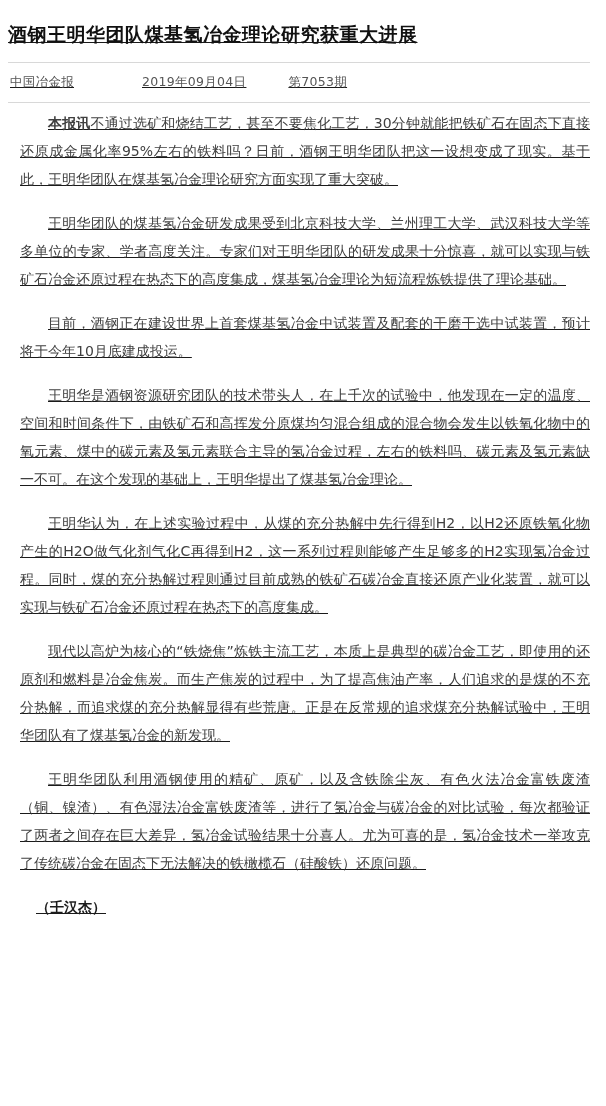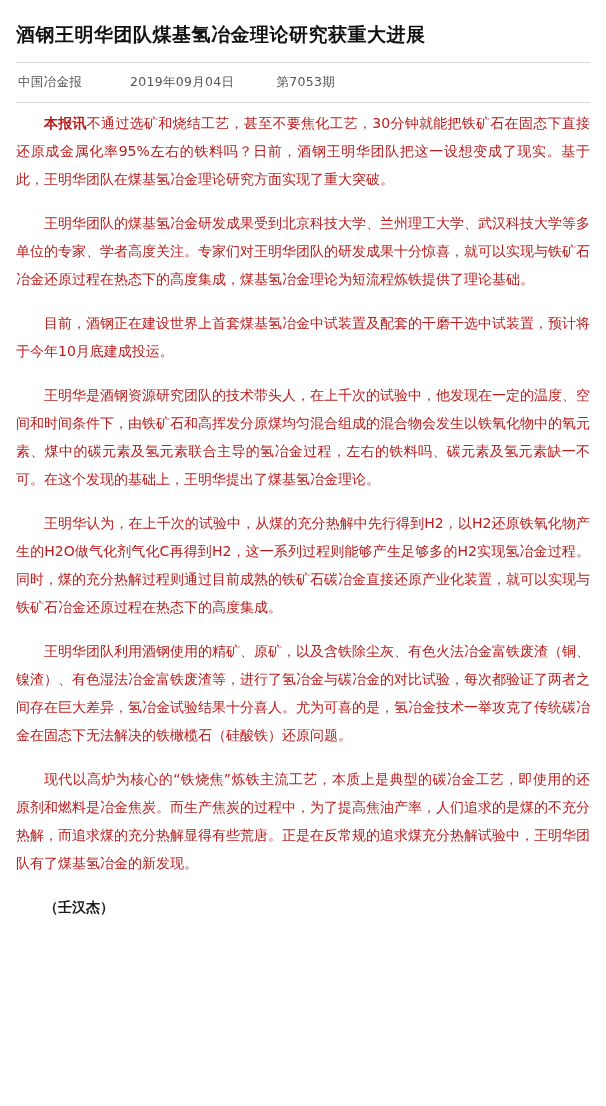--- a/index.html
+++ b/index.html
@@ -10,22 +10,23 @@
     width: 606px;
     min-height: 1106px;
     background: #ffffff;
     font-family: "DejaVu Sans", "Liberation Sans", sans-serif;
     color: #1a1a1a;
   }
   .page {
     width: 606px;
     min-height: 1106px;
     box-sizing: border-box;
-    padding: 18px 16px 10px 16px;
+    padding: 18px 16px 10px 8px;
     position: relative;
+    text-decoration: underline;
   }
   .headline {
     font-size: 19px;
     font-weight: bold;
     line-height: 1.35;
     color: #111111;
     letter-spacing: 0.5px;
     margin: 4px 0 0 0;
   }
   .rule {
@@ -34,34 +35,34 @@
     margin: 14px 0 0 0;
   }
   .meta {
     display: flex;
     align-items: center;
     font-size: 12.5px;
     color: #555555;
     padding: 11px 2px 11px 2px;
     letter-spacing: 0.3px;
   }
-  .meta .source { margin-right: 48px; }
+  .meta .source { margin-right: 68px; }
   .meta .date { margin-right: 42px; }
   .meta .issue { }
   .body {
     padding-top: 6px;
   }
   p.para {
     font-size: 14px;
     line-height: 2.0;
-    margin: 0 0 16px 0;
+    margin: 0 0 16px 12px;
     text-align: justify;
     text-justify: inter-ideograph;
     text-indent: 2em;
-    color: #b91c1c;
+    color: #404040;
   }
   p.para .lead {
     font-weight: bold;
   }
   .signature {
     font-size: 14px;
     font-weight: bold;
     line-height: 2.0;
     margin: 14px 0 3px 0;
     text-indent: 2em;
@@ -89,23 +90,23 @@
 
     <p class="para"><span class="lead">本报讯</span><span>不通过选矿和烧结工艺，甚至不要焦化工艺，30分钟就能把铁矿石在固态下直接还原成金属化率95%左右的铁料吗？日前，酒钢王明华团队把这一设想变成了现实。基于此，王明华团队在煤基氢冶金理论研究方面实现了重大突破。</span></p>
 
     <p class="para">王明华团队的煤基氢冶金研发成果受到北京科技大学、兰州理工大学、武汉科技大学等多单位的专家、学者高度关注。专家们对王明华团队的研发成果十分惊喜，就可以实现与铁矿石冶金还原过程在热态下的高度集成，煤基氢冶金理论为短流程炼铁提供了理论基础。</p>
 
 
     <p class="para">目前，酒钢正在建设世界上首套煤基氢冶金中试装置及配套的干磨干选中试装置，预计将于今年10月底建成投运。</p>
 
     <p class="para">王明华是酒钢资源研究团队的技术带头人，在上千次的试验中，他发现在一定的温度、空间和时间条件下，由铁矿石和高挥发分原煤均匀混合组成的混合物会发生以铁氧化物中的氧元素、煤中的碳元素及氢元素联合主导的氢冶金过程，左右的铁料吗、碳元素及氢元素缺一不可。在这个发现的基础上，王明华提出了煤基氢冶金理论。</p>
 
-    <p class="para">王明华认为，在上千次的试验中，从煤的充分热解中先行得到H2，以H2还原铁氧化物产生的H2O做气化剂气化C再得到H2，这一系列过程则能够产生足够多的H2实现氢冶金过程。同时，煤的充分热解过程则通过目前成熟的铁矿石碳冶金直接还原产业化装置，就可以实现与铁矿石冶金还原过程在热态下的高度集成。</p>
+    <p class="para">王明华认为，在上述实验过程中，从煤的充分热解中先行得到H2，以H2还原铁氧化物产生的H2O做气化剂气化C再得到H2，这一系列过程则能够产生足够多的H2实现氢冶金过程。同时，煤的充分热解过程则通过目前成熟的铁矿石碳冶金直接还原产业化装置，就可以实现与铁矿石冶金还原过程在热态下的高度集成。</p>
+
+    <p class="para">现代以高炉为核心的“铁烧焦”炼铁主流工艺，本质上是典型的碳冶金工艺，即使用的还原剂和燃料是冶金焦炭。而生产焦炭的过程中，为了提高焦油产率，人们追求的是煤的不充分热解，而追求煤的充分热解显得有些荒唐。正是在反常规的追求煤充分热解试验中，王明华团队有了煤基氢冶金的新发现。</p>
 
     <p class="para">王明华团队利用酒钢使用的精矿、原矿，以及含铁除尘灰、有色火法冶金富铁废渣（铜、镍渣）、有色湿法冶金富铁废渣等，进行了氢冶金与碳冶金的对比试验，每次都验证了两者之间存在巨大差异，氢冶金试验结果十分喜人。尤为可喜的是，氢冶金技术一举攻克了传统碳冶金在固态下无法解决的铁橄榄石（硅酸铁）还原问题。</p>
-
-    <p class="para">现代以高炉为核心的“铁烧焦”炼铁主流工艺，本质上是典型的碳冶金工艺，即使用的还原剂和燃料是冶金焦炭。而生产焦炭的过程中，为了提高焦油产率，人们追求的是煤的不充分热解，而追求煤的充分热解显得有些荒唐。正是在反常规的追求煤充分热解试验中，王明华团队有了煤基氢冶金的新发现。</p>
 
     <p class="signature">（壬汉杰）</p>
 
   </div>
 
 </div>
 
 </body></html>

